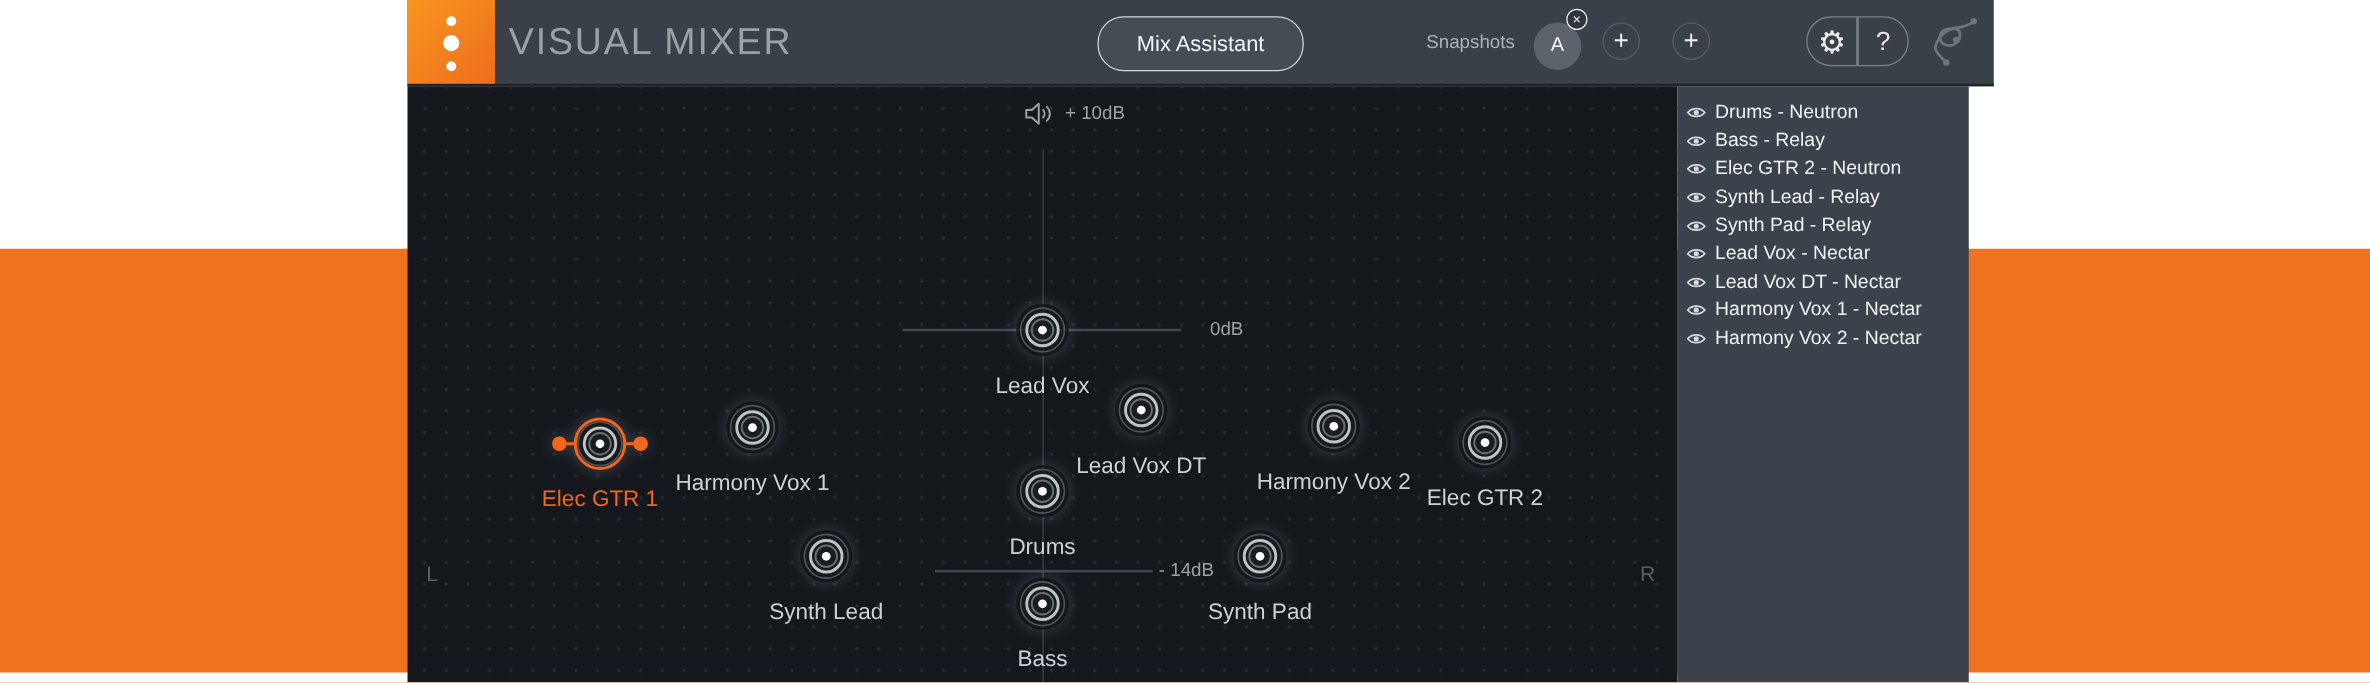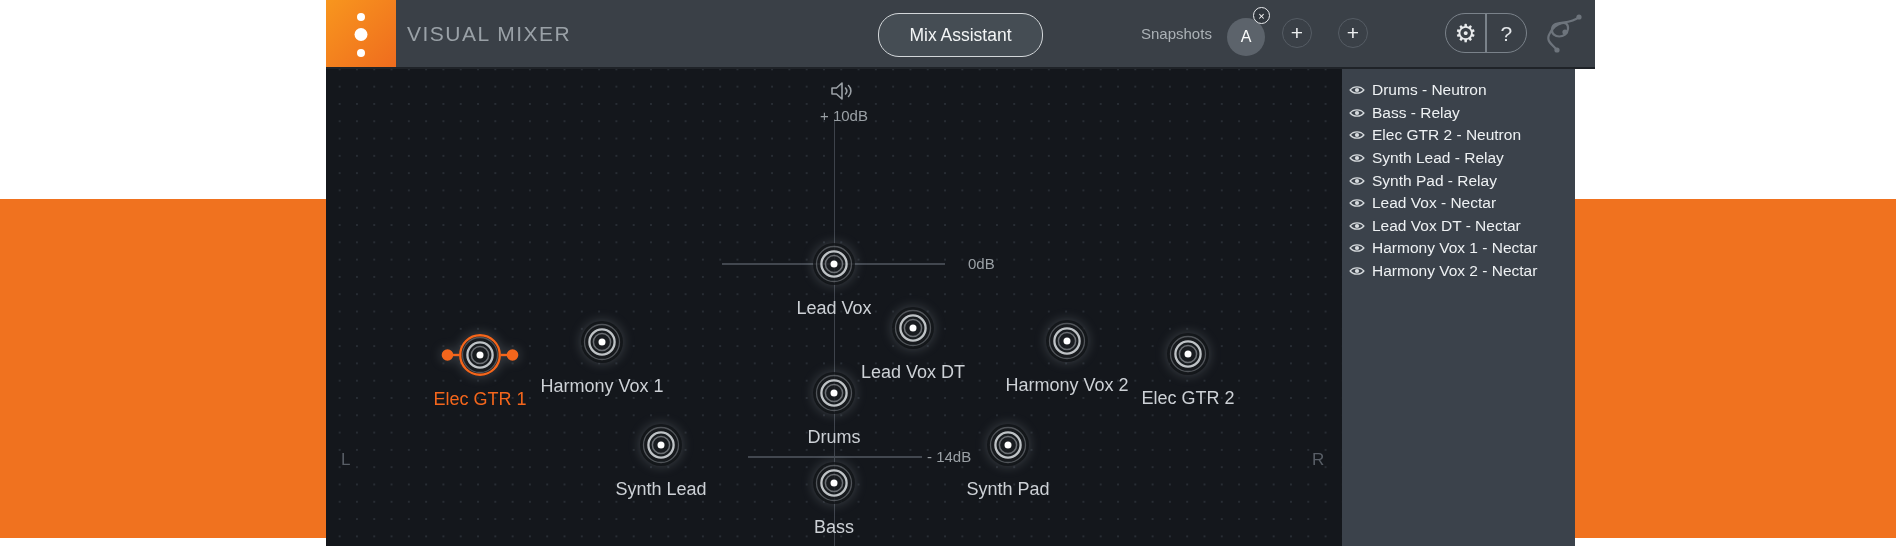--- a/index.html
+++ b/index.html
@@ -12,21 +12,21 @@
   
   .plugin{position:absolute;left:326px;top:0;width:1269px;height:546px;display:flex;flex-direction:column;}
 
   
   .topbar{position:relative;height:67px;background:#3A4047;border-bottom:2px solid #1F2328;flex:none;}
   .logo{position:absolute;left:0;top:0;width:70px;height:67px;background:linear-gradient(135deg,#F8961E 0%,#EF6C1E 100%);}
   .logo .dot{position:absolute;left:50%;transform:translateX(-50%);background:#fff;border-radius:50%;}
   .logo .dot.small-top{width:8px;height:8px;top:13px;}
   .logo .dot.big{width:13px;height:13px;top:28px;}
   .logo .dot.small-bot{width:8px;height:8px;top:49px;}
-  .title{position:absolute;left:81px;top:0;height:67px;line-height:67px;font-size:21px;letter-spacing:1.5px;color:#9AA1A7;white-space:nowrap;}
+  .title{position:absolute;left:81px;top:0;height:67px;line-height:67px;font-size:30px;letter-spacing:1.5px;color:#9AA1A7;white-space:nowrap;}
   .mix-assistant{position:absolute;left:552px;top:13px;width:165px;height:44px;border-radius:21px;border:1.5px solid #D3D7DA;background:#454D54;color:#F3F5F6;font-size:17.5px;text-align:center;line-height:42px;cursor:pointer;box-sizing:border-box;font-family:"Liberation Sans",sans-serif;}
   .snapshots-label{position:absolute;left:815px;top:0;height:68px;line-height:67px;font-size:15px;color:#ABB1B6;}
   .snapshot-chip{position:absolute;left:901px;top:18px;width:38px;height:38px;border-radius:50%;background:#5C636B;color:#FAFBFB;font-size:16px;text-align:center;line-height:38px;cursor:pointer;}
   .snapshot-remove{position:absolute;left:927px;top:7px;width:17px;height:17px;border-radius:50%;background:#30363D;border:1.5px solid #E9EBEE;color:#fff;font-size:11px;text-align:center;line-height:16px;box-sizing:border-box;cursor:pointer;}
   .add-snap{position:absolute;top:18px;width:30px;height:30px;border-radius:50%;border:1px solid #555C64;color:#ECEEF0;font-size:21px;font-weight:300;text-align:center;line-height:28px;box-sizing:border-box;cursor:pointer;}
   .add-snap.one{left:956px;}
   .add-snap.two{left:1012px;}
   .settings-pill{position:absolute;left:1119px;top:13px;width:82px;height:40px;border-radius:20px;border:1.5px solid #7A828A;box-sizing:border-box;display:flex;}
   .settings-pill .cell{flex:1;display:flex;align-items:center;justify-content:center;cursor:pointer;}
   .settings-pill .divider{width:1.5px;background:#7A828A;}
@@ -39,21 +39,21 @@
 
   
   .stage{position:relative;width:1016px;background-color:#14171C;background-image:radial-gradient(circle,#282D34 1.1px,rgba(0,0,0,0) 1.45px);background-size:17.3px 17.3px;background-position:5px 9px;overflow:hidden;}
   .v-axis{position:absolute;left:507.5px;top:50px;width:1px;height:427px;background:#3E434B;}
   .h-line{position:absolute;height:1.5px;background:#42474F;}
   .h-line.zero{left:396px;top:194px;width:223px;}
   .h-line.minus{left:422px;top:387px;width:174px;}
   .db-label{position:absolute;font-size:15px;color:#9AA0A5;white-space:nowrap;}
   .db-label.zero{left:596px;top:186px;margin-left:46px;}
   .db-label.minus{left:601px;top:379px;}
-  .top-db{position:absolute;left:494px;top:13px;display:flex;align-items:center;gap:7px;flex-direction:column;}
+  .top-db{position:absolute;left:494px;top:13px;display:flex;gap:7px;}
   .top-db .txt{font-size:15px;color:#9AA0A5;white-space:nowrap;}
   .lr-label{position:absolute;font-size:17px;color:#585E66;}
   .lr-label.left{left:15px;top:381px;}
   .lr-label.right{left:986px;top:381px;}
   .node{position:absolute;width:100px;height:56px;cursor:pointer;}
   .node svg{filter:drop-shadow(0 0 6px rgba(195,205,215,0.30));}
   .node-label{position:absolute;width:170px;text-align:center;font-size:18px;color:#CDD1D6;white-space:nowrap;}
   .node-label.selected{color:#F4661C;}
 
   

